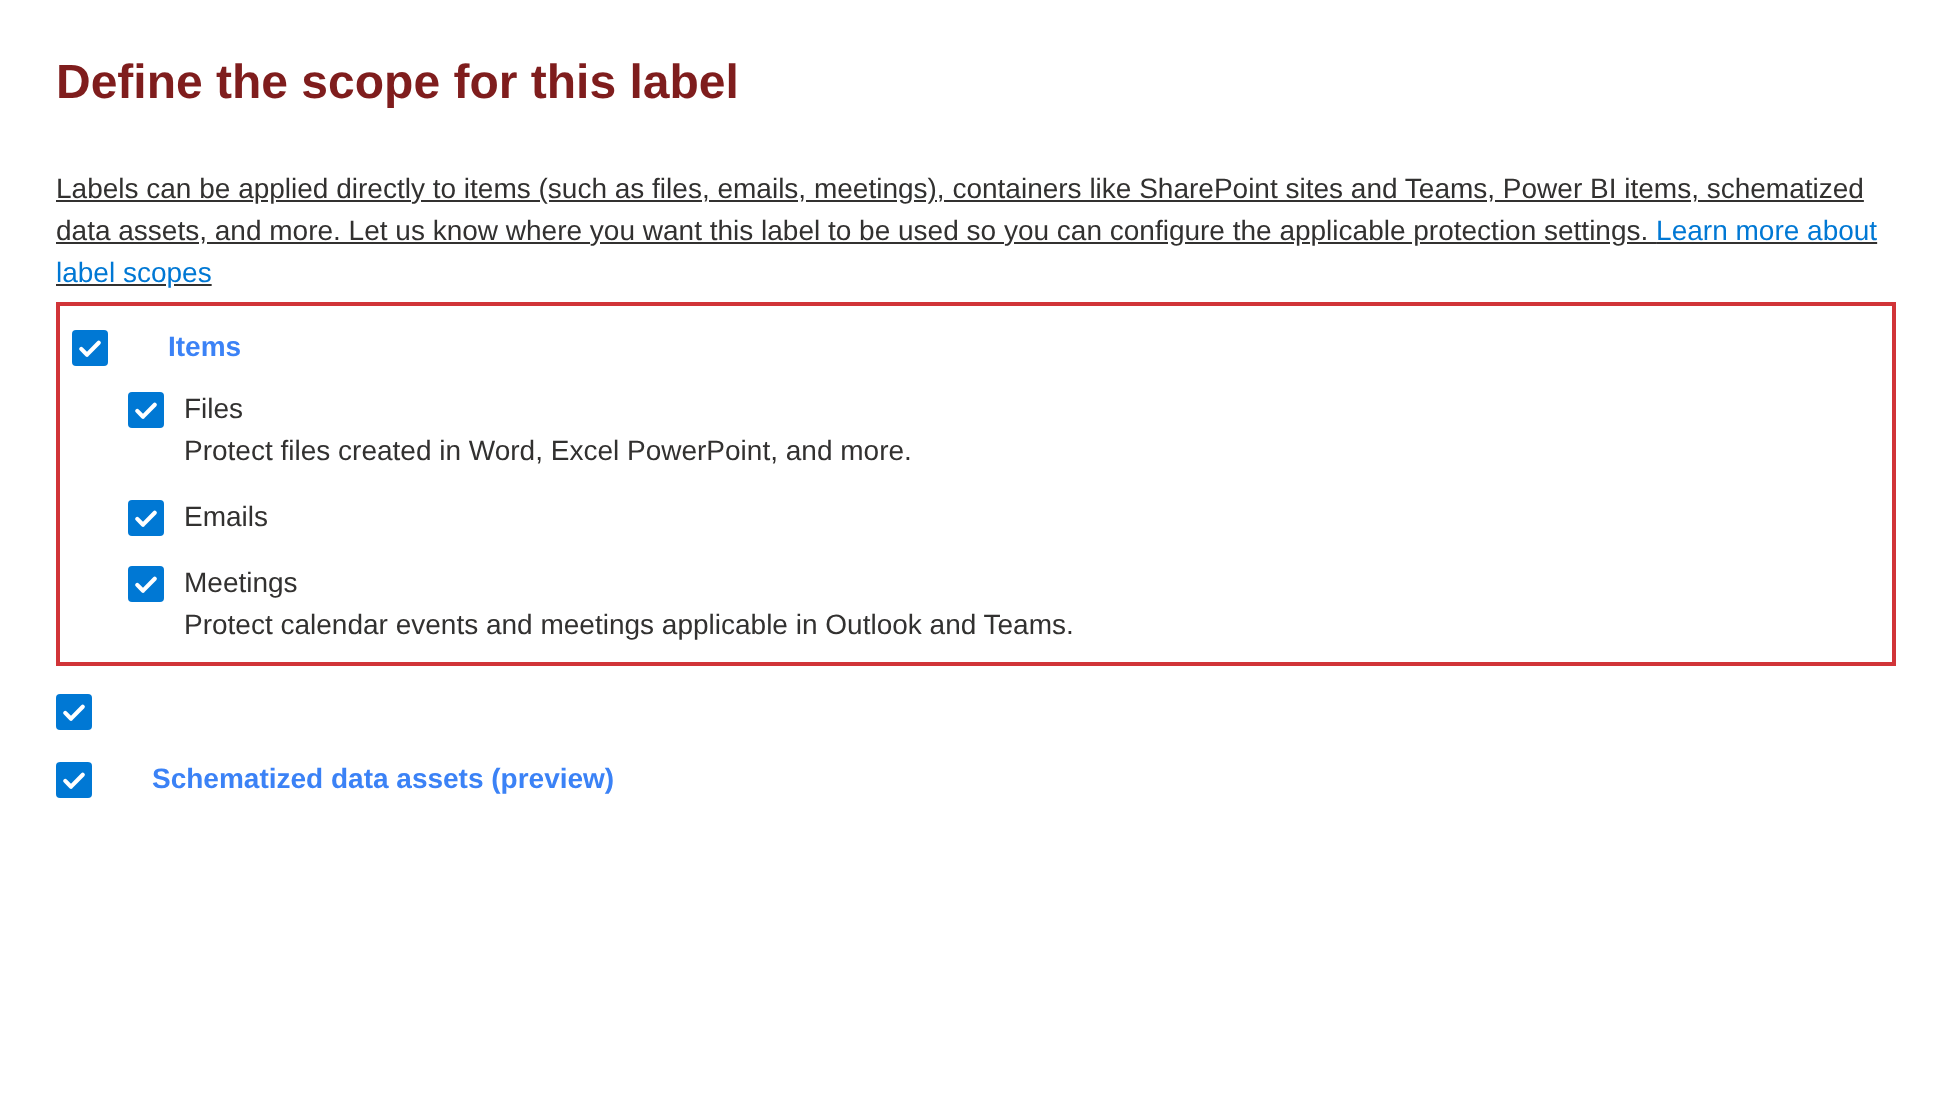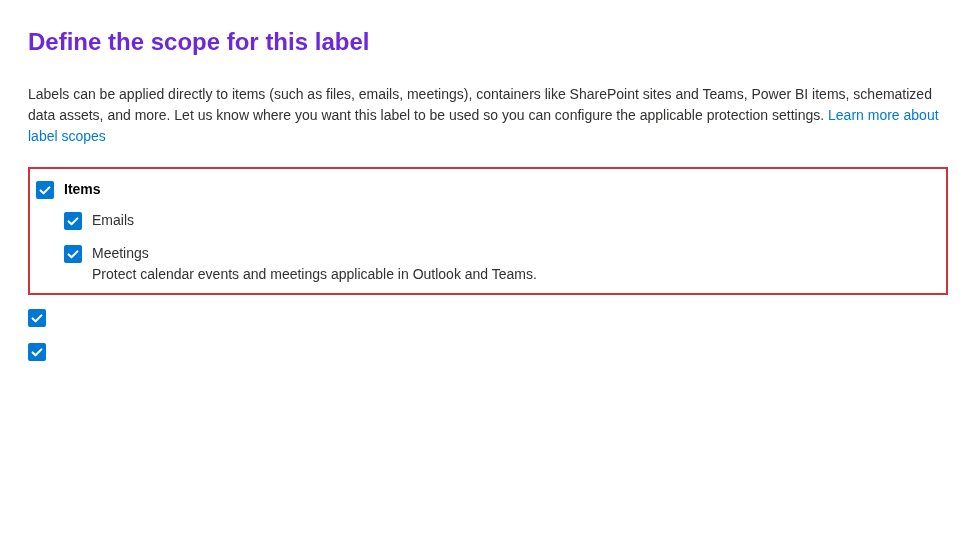--- a/index.html
+++ b/index.html
@@ -9,25 +9,26 @@
       padding: 24px 28px;
       color: #323130;
       font-size: 14px;
       line-height: 1.5;
       background: #fff;
     }
     h1 {
       font-size: 24px;
       font-weight: 700;
       margin: 0 0 24px 0;
-      color: #6d28d9;
+      color: #7f1d1d;
     }
     .intro {
-      margin-bottom: 20px;
+      margin-bottom: 4px;
       color: #323130;
+      text-decoration: underline;
     }
     a.link {
       color: #0078d4;
       text-decoration: none;
       cursor: pointer;
     }
 
     .highlight-box {
       border: 2px solid #d13438;
       padding: 10px 10px 8px 6px;
@@ -57,21 +58,22 @@
       width: 14px;
       height: 14px;
       stroke: #fff;
     }
 
     .section-body {
       flex: 1;
     }
     .section-title {
       font-weight: 600;
-      color: #000000;
+      color: #3b82f6;
+      margin-left: 20px;
     }
     .section-desc {
       color: #323130;
       margin-top: 1px;
     }
 
     .sub-list {
       margin-top: 10px;
     }
     .sub-item {
@@ -105,20 +107,31 @@
   <div class="section">
     <div class="checkbox-wrap">
       <svg viewBox="0 0 16 16" fill="none" stroke-width="2.4" stroke-linecap="round" stroke-linejoin="round">
           <polyline points="3 8.5 6.3 11.8 13 5"></polyline>
         </svg>
     </div>
     <div class="section-body">
       <div class="section-title">Items</div>
 
       <div class="sub-list">
+        <div class="sub-item">
+          <div class="checkbox-wrap">
+            <svg viewBox="0 0 16 16" fill="none" stroke-width="2.4" stroke-linecap="round" stroke-linejoin="round">
+                <polyline points="3 8.5 6.3 11.8 13 5"></polyline>
+              </svg>
+          </div>
+          <div class="sub-body">
+            <div class="sub-title">Files</div>
+            <div class="sub-desc">Protect files created in Word, Excel PowerPoint, and more.</div>
+          </div>
+        </div>
 
         <div class="sub-item">
           <div class="checkbox-wrap">
             <svg viewBox="0 0 16 16" fill="none" stroke-width="2.4" stroke-linecap="round" stroke-linejoin="round">
                 <polyline points="3 8.5 6.3 11.8 13 5"></polyline>
               </svg>
           </div>
           <div class="sub-body">
             <div class="sub-title">Emails</div>
           </div>
@@ -151,15 +164,16 @@
     </div>
   </div>
 
   <div class="section">
     <div class="checkbox-wrap">
       <svg viewBox="0 0 16 16" fill="none" stroke-width="2.4" stroke-linecap="round" stroke-linejoin="round">
           <polyline points="3 8.5 6.3 11.8 13 5"></polyline>
         </svg>
     </div>
     <div class="section-body">
+      <div class="section-title">Schematized data assets (preview)</div>
     </div>
   </div>
 </div>
 
 </body></html>

